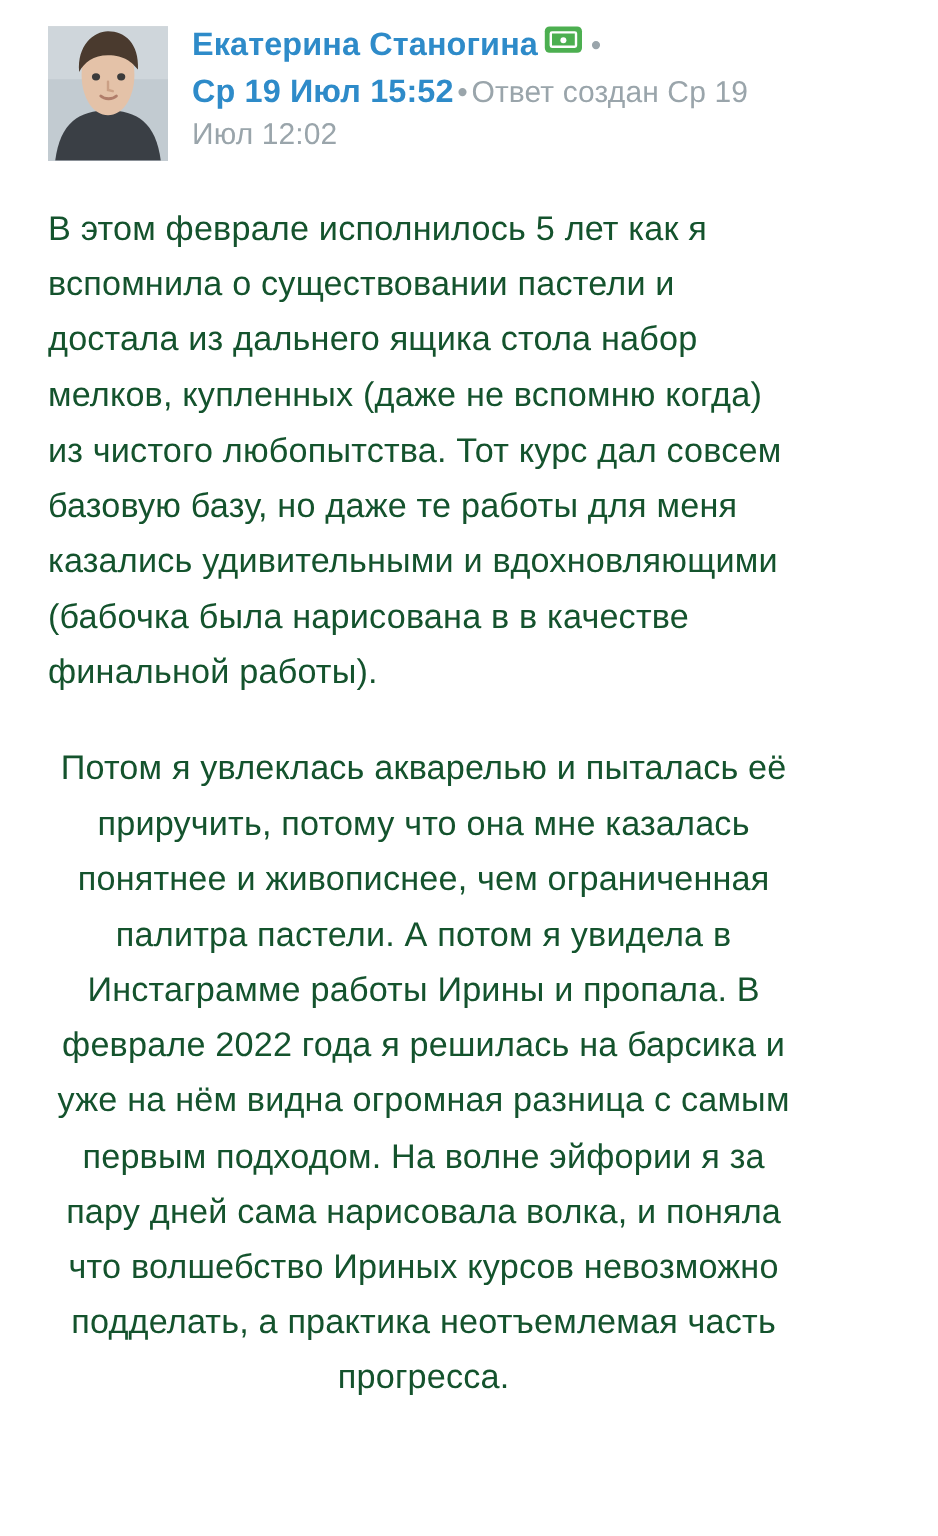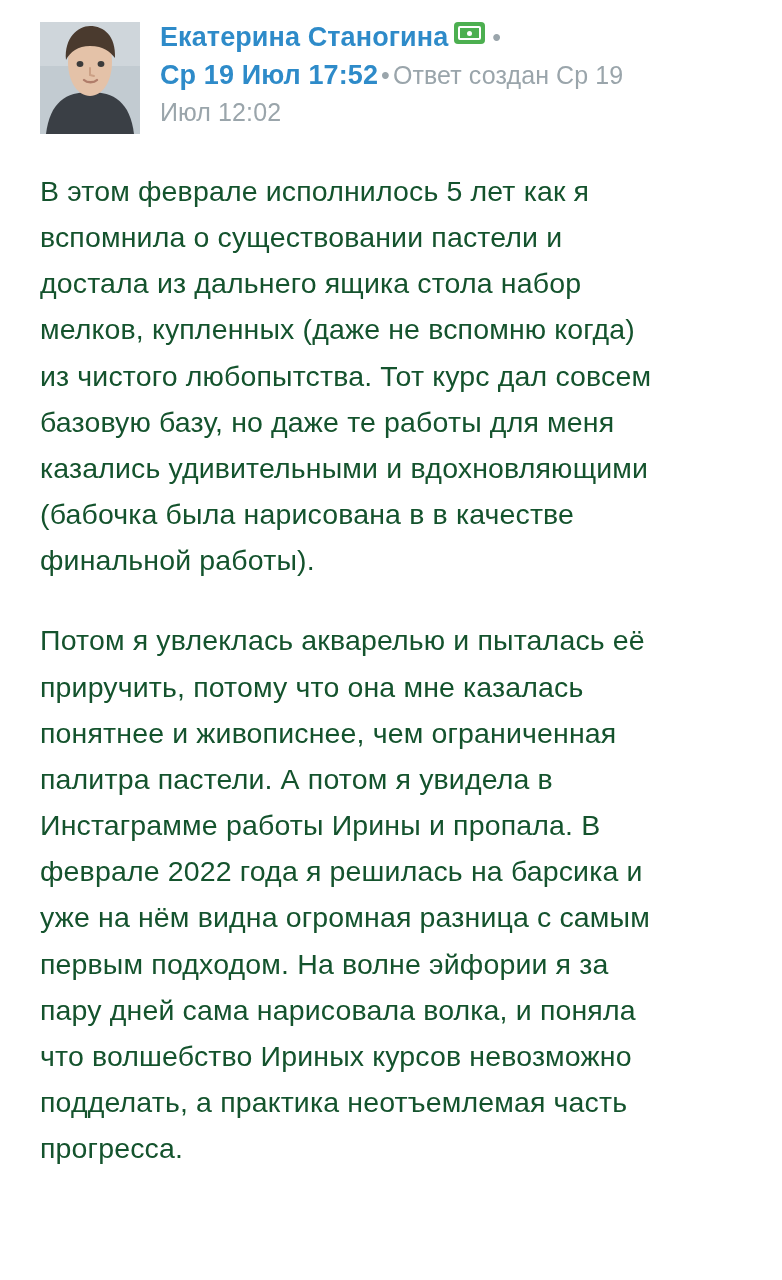--- a/index.html
+++ b/index.html
@@ -107,21 +107,21 @@
   .body {
     margin-top: 30px;
     color: #14532d;
     font-size: 28.5px;
     line-height: 1.62;
     letter-spacing: 0.15px;
   }
   .body p {
     margin: 0 0 34px 0;
   }
-  .body p:last-child { margin-bottom: 0; }
+  .body p:last-child { margin-bottom: 0; text-align: center; }
 </style>
 </head>
 <body>
 
 <div class="post">
 
   <div class="header">
 
     <div class="avatar">
       <svg width="100" height="112" viewBox="0 0 100 112" xmlns="http://www.w3.org/2000/svg">
@@ -133,21 +133,21 @@
         <ellipse cx="40" cy="42" rx="3.4" ry="3" fill="#3b3b3b"></ellipse>
         <ellipse cx="61" cy="42" rx="3.4" ry="3" fill="#3b3b3b"></ellipse>
         <path d="M44 58 C47 61 54 61 57 58" stroke="#b07d6a" stroke-width="2.4" fill="none" stroke-linecap="round"></path>
         <path d="M50 46 L50 53 L54 54" stroke="#cba085" stroke-width="2" fill="none" stroke-linecap="round"></path>
       </svg>
     </div>
 
     <div class="meta-line">
       <span class="author">Екатерина Станогина</span><span class="money-badge"><span class="bill"></span></span><span class="dot-sep">•</span>
       <br>
-      <span class="datestamp">Ср 19 Июл 17:52</span><span class="dot-sep">•</span><span class="reply-note">Ответ создан Ср 19 Июл 12:02</span>
+      <span class="datestamp">Ср 19 Июл 15:52</span><span class="dot-sep">•</span><span class="reply-note">Ответ создан Ср 19 Июл 12:02</span>
     </div>
   </div>
 
   <div class="body">
     <p>В этом феврале исполнилось 5 лет как я вспомнила о существовании пастели и достала из дальнего ящика стола набор мелков, купленных (даже не вспомню когда) из чистого любопытства. Тот курс дал совсем базовую базу, но даже те работы для меня казались удивительными и вдохновляющими (бабочка была нарисована в в качестве финальной работы).</p>
     <p>Потом я увлеклась акварелью и пыталась её приручить, потому что она мне казалась понятнее и живописнее, чем ограниченная палитра пастели. А потом я увидела в Инстаграмме работы Ирины и пропала. В феврале 2022 года я решилась на барсика и уже на нём видна огромная разница с самым первым подходом. На волне эйфории я за пару дней сама нарисовала волка, и поняла что волшебство Ириных курсов невозможно подделать, а практика неотъемлемая часть прогресса.</p>
   </div>
 
 </div>
 

